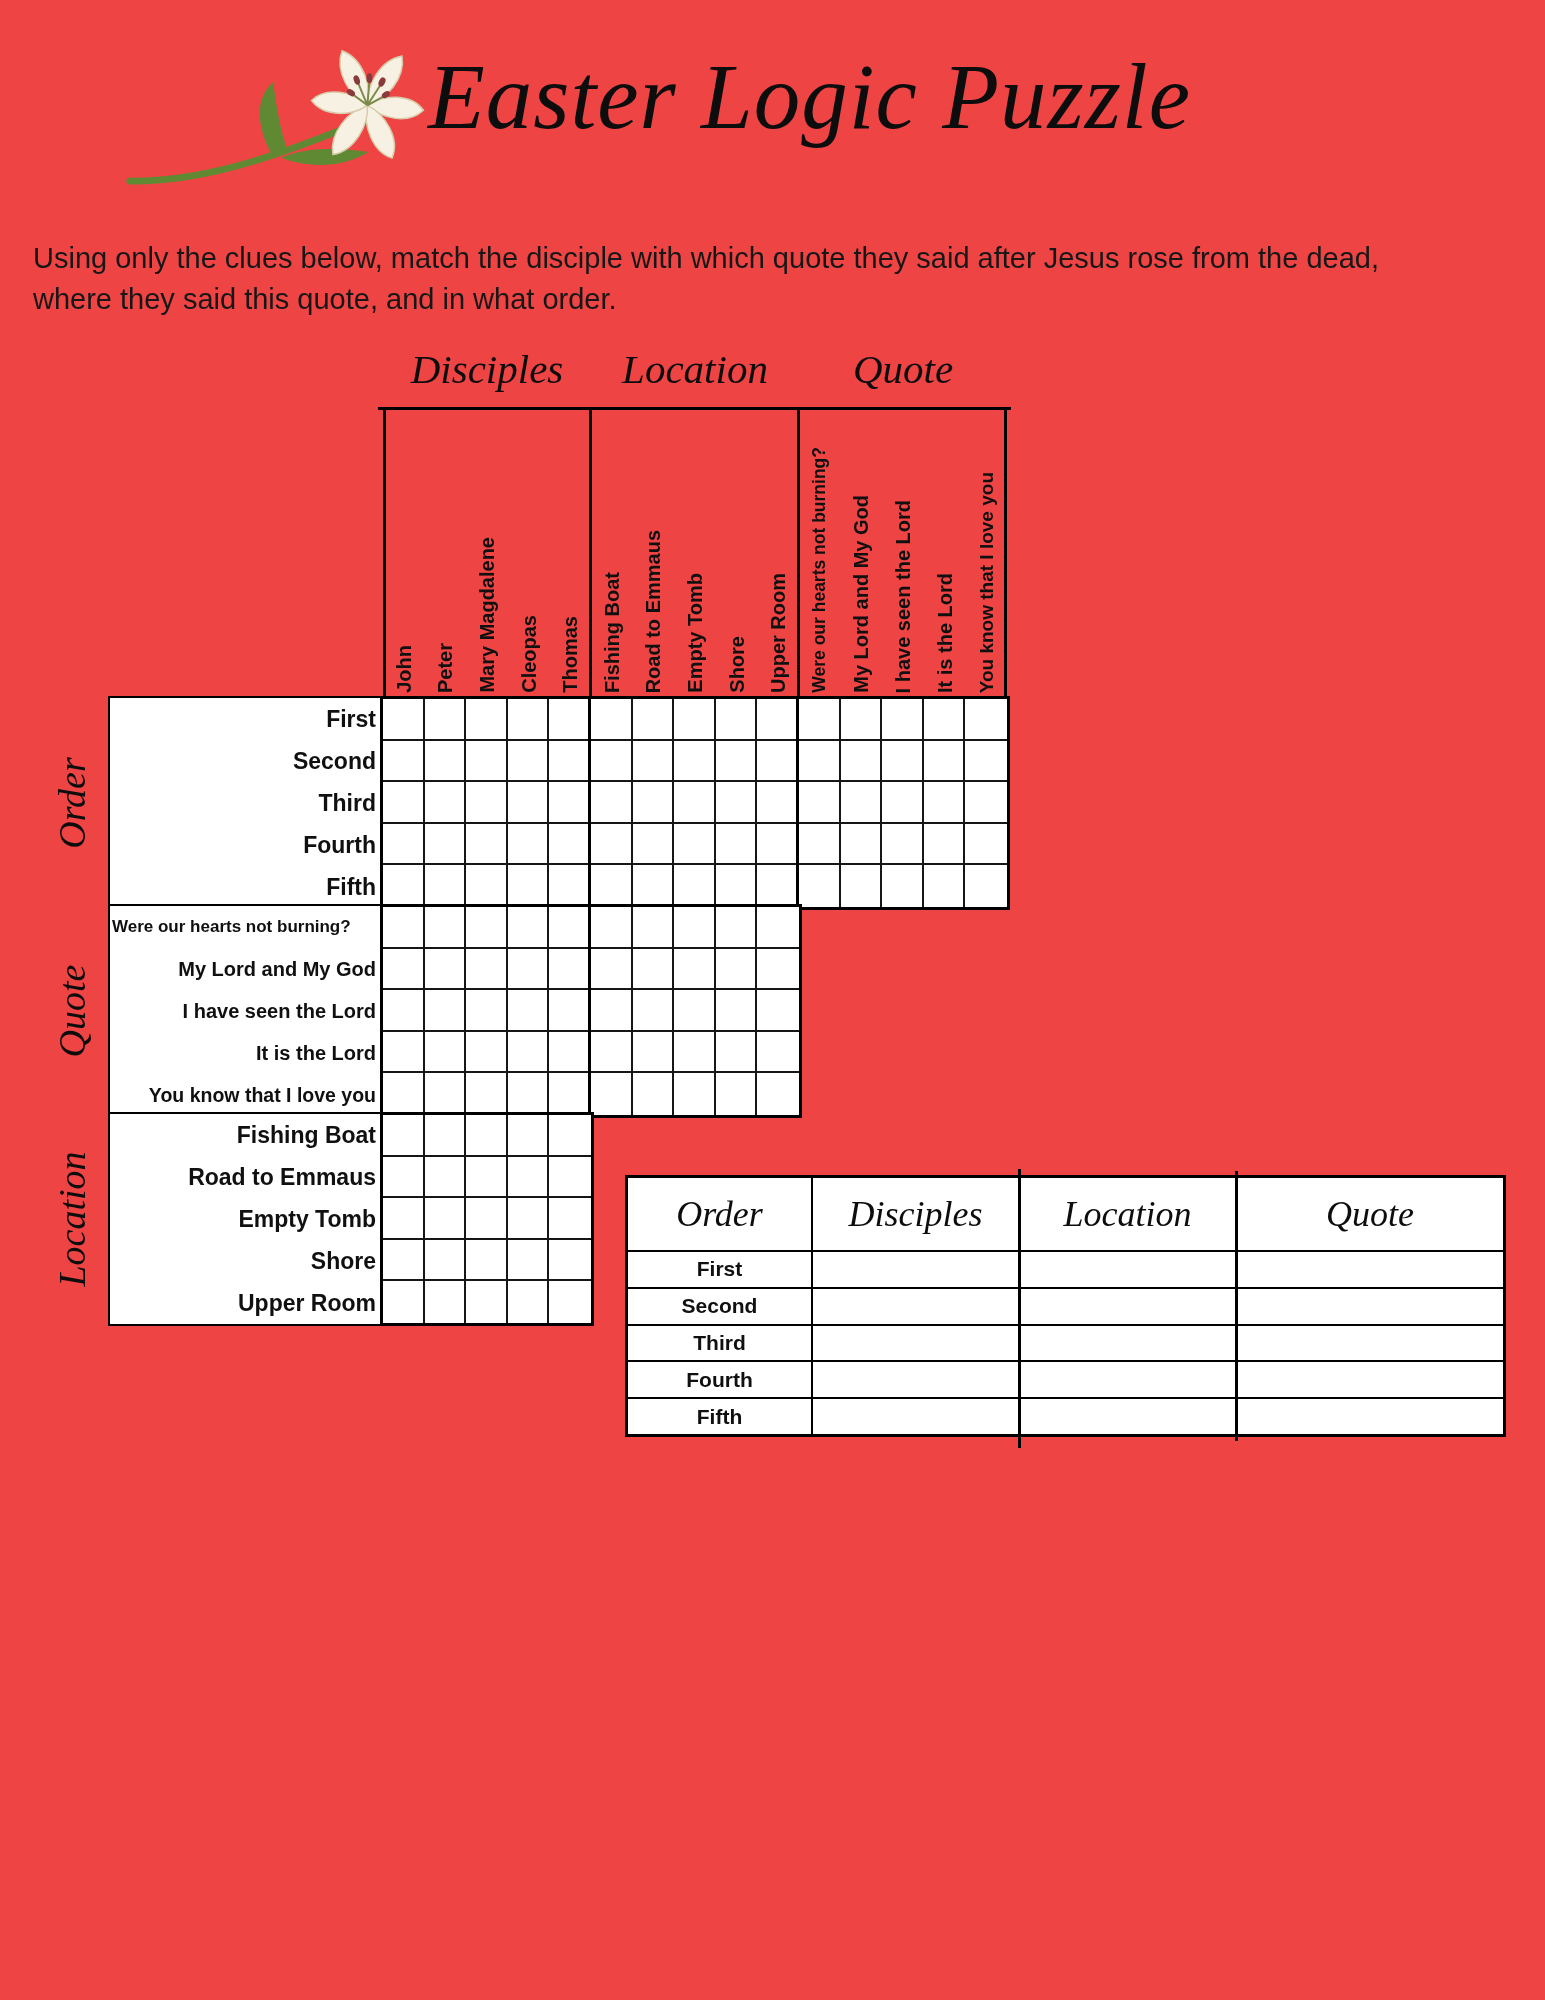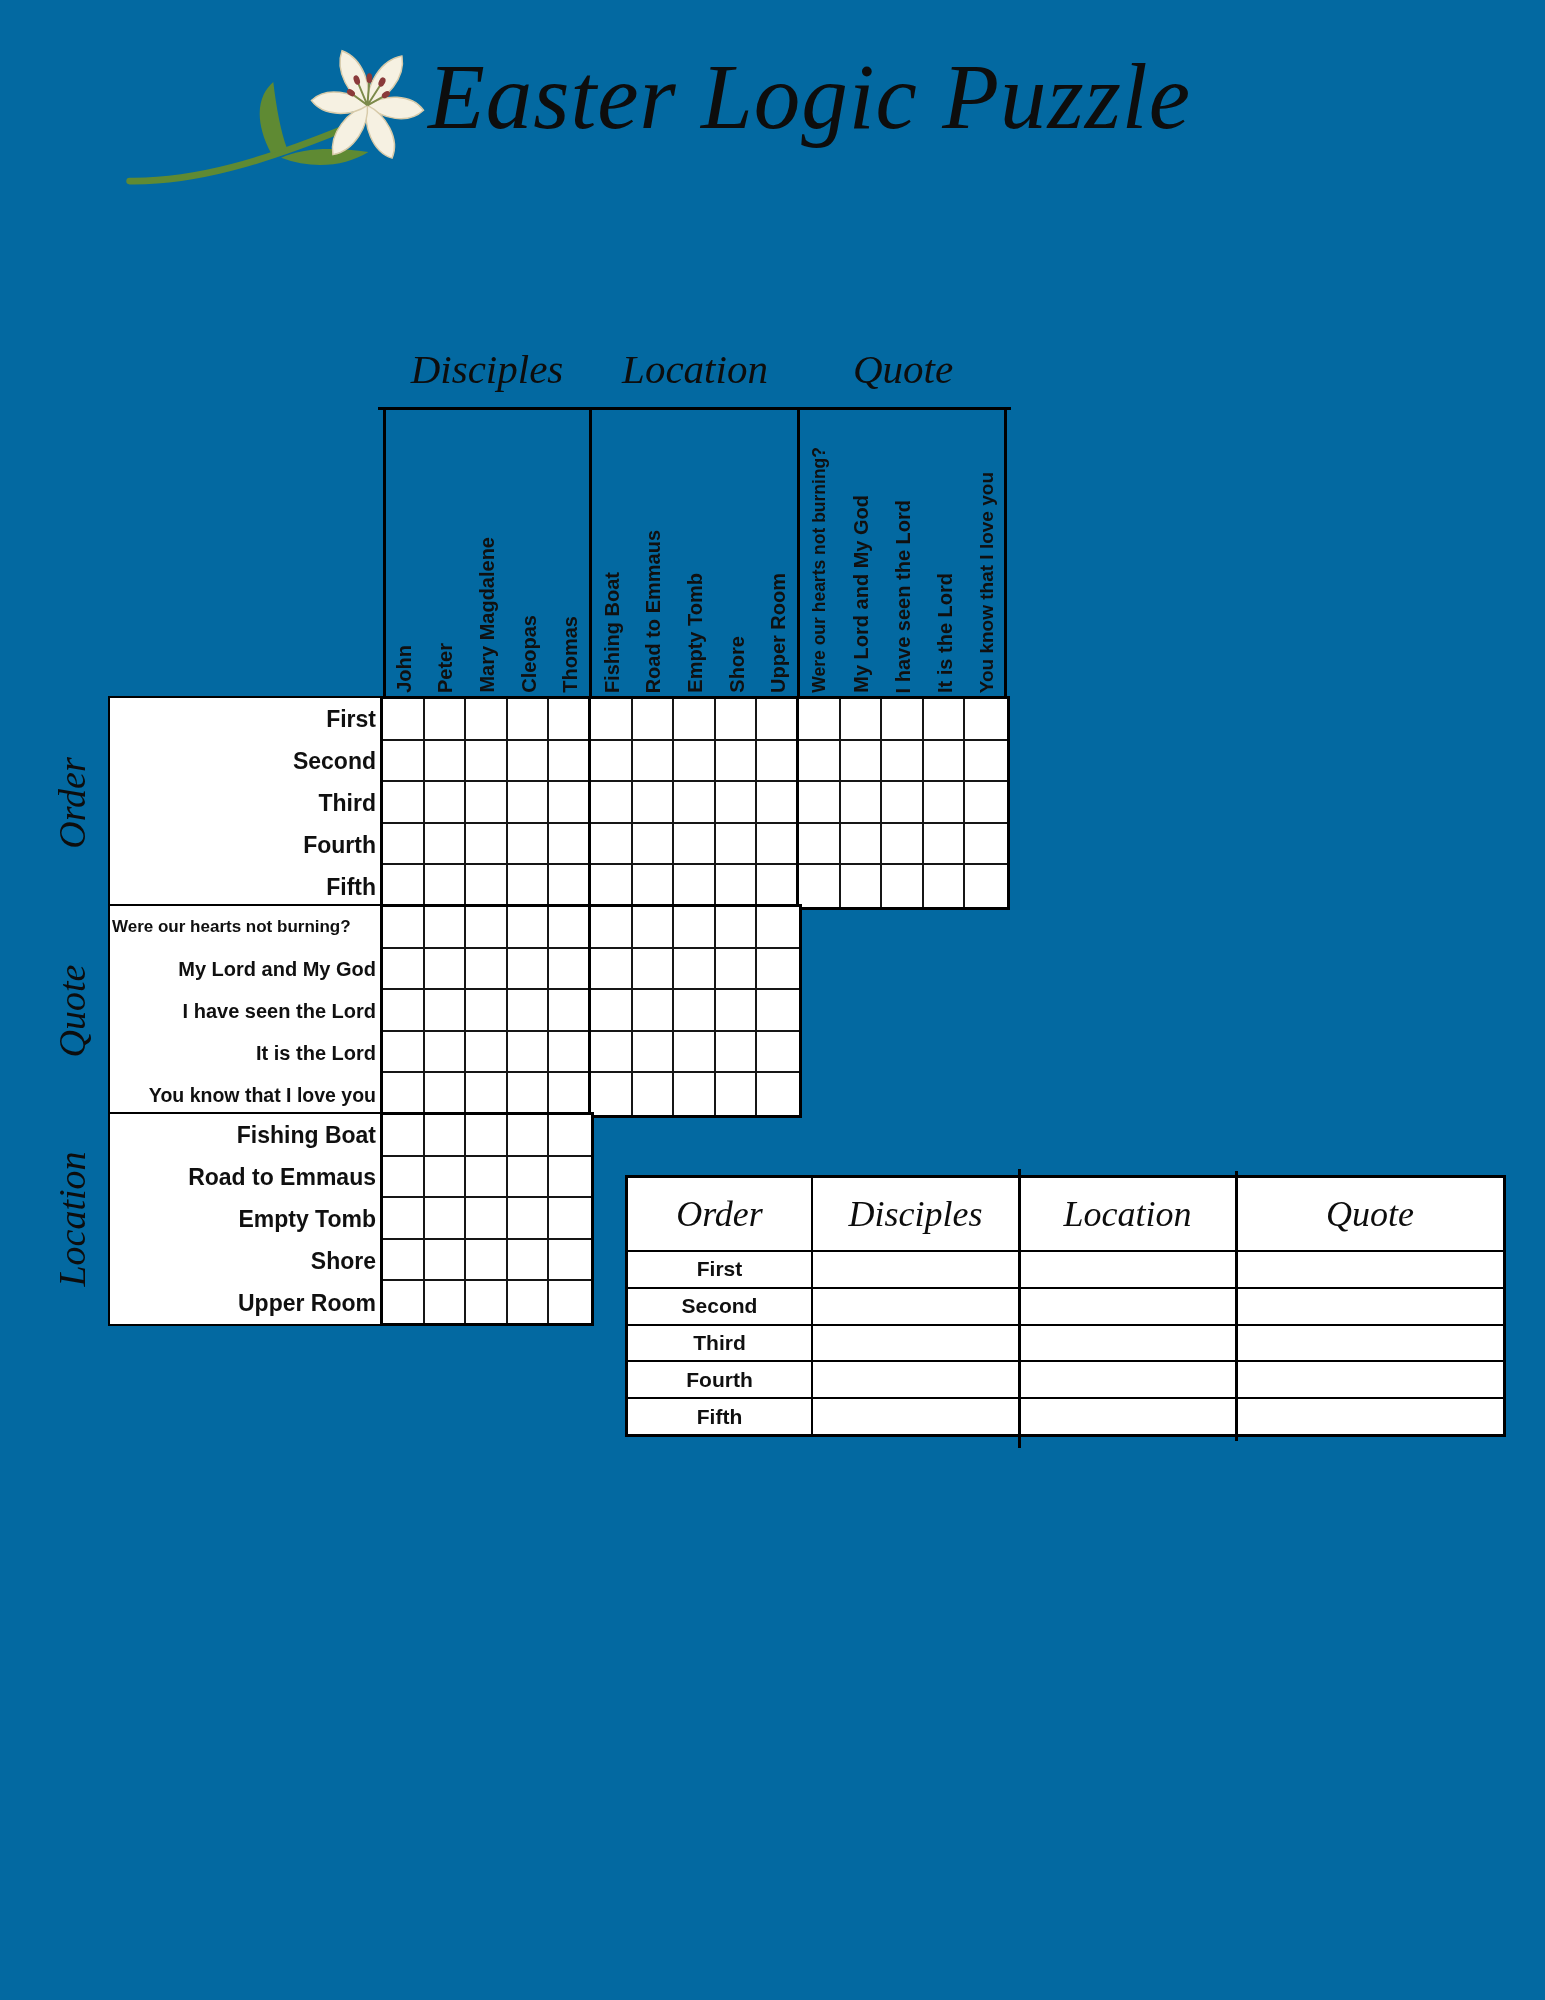--- a/index.html
+++ b/index.html
@@ -1,17 +1,17 @@
 <!DOCTYPE html>
 <html style="--stem-green: #5f8a33; --petal-cream: #f6f1e2; --stamen-red: #8a3a3a;"><head>
 <meta charset="utf-8">
 <style>
   html,body{margin:0;padding:0;background:#fff;}
   .page{
-    position:relative;width:1545px;height:2000px;background:#0369a1;
+    position:relative;width:1545px;height:2000px;background:#ef4444;
     font-family:"Liberation Sans",sans-serif;color:#141414;overflow:hidden;
   }
   
   .lily{position:absolute;left:118px;top:32px;width:330px;height:168px;}
   .page-title{
     position:absolute;left:428px;top:46px;margin:0;
     font-family:"Liberation Serif","DejaVu Serif",serif;font-style:italic;font-weight:500;
     font-size:93px;line-height:1.1;color:#0d0d0d;white-space:nowrap;letter-spacing:1px;
   }
   
@@ -111,20 +111,24 @@
         <ellipse class="anther" cx="15" cy="-24" rx="3.2" ry="5" transform="rotate(25 15 -24)"></ellipse>
         <ellipse class="anther" cx="2" cy="-28" rx="3" ry="5"></ellipse>
         <ellipse class="anther" cx="-11" cy="-26" rx="3" ry="5" transform="rotate(-20 -11 -26)"></ellipse>
         <ellipse class="anther" cx="19" cy="-11" rx="3" ry="4.6" transform="rotate(55 19 -11)"></ellipse>
         <ellipse class="anther" cx="-17" cy="-13" rx="3" ry="4.6" transform="rotate(-55 -17 -13)"></ellipse>
       </g>
     </g>
   </svg>
   <h1 class="page-title">Easter Logic Puzzle</h1>
 
+  <div class="instructions">
+    <div>Using only the clues below, match the disciple with which quote they said after Jesus rose from the dead,</div>
+    <div>where they said this quote, and in what order.</div>
+  </div>
 
   <div class="puzzle">
 
     <div class="cat-top ct-disciples">Disciples</div>
     <div class="cat-top ct-location">Location</div>
     <div class="cat-top ct-quote">Quote</div>
     <div class="header-rule"></div>
 
     <div class="col-strip">
       <div class="col-label">

